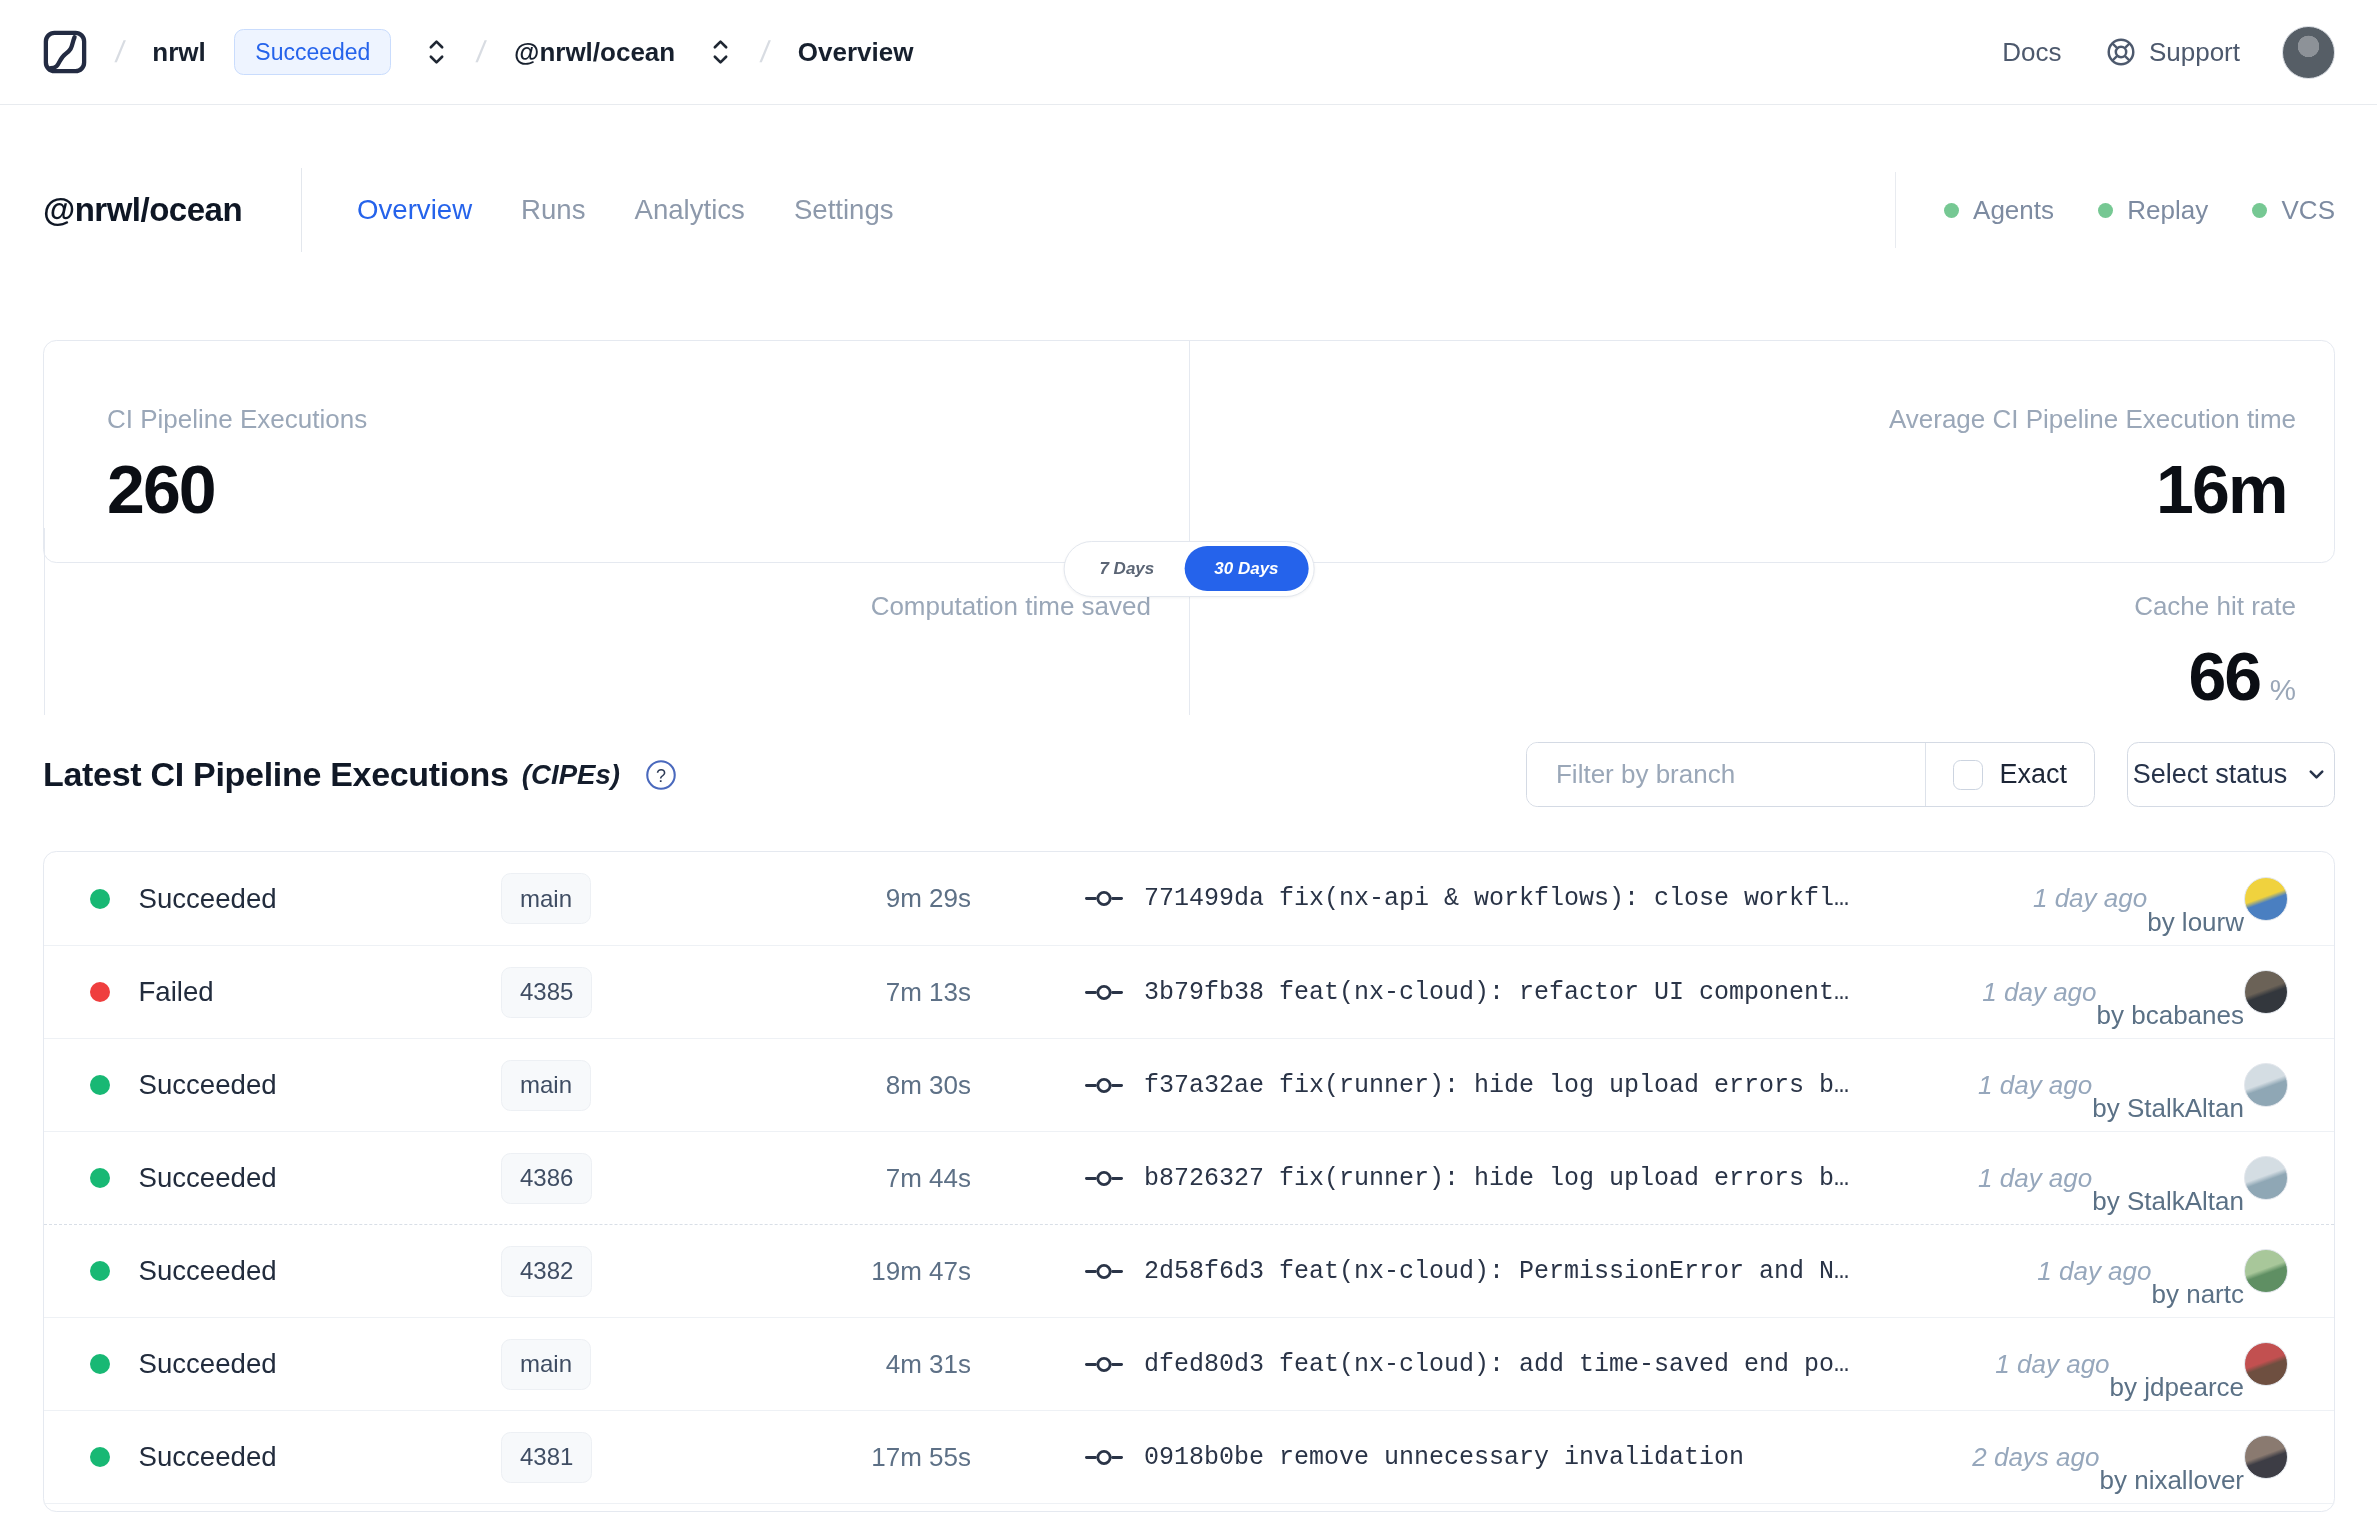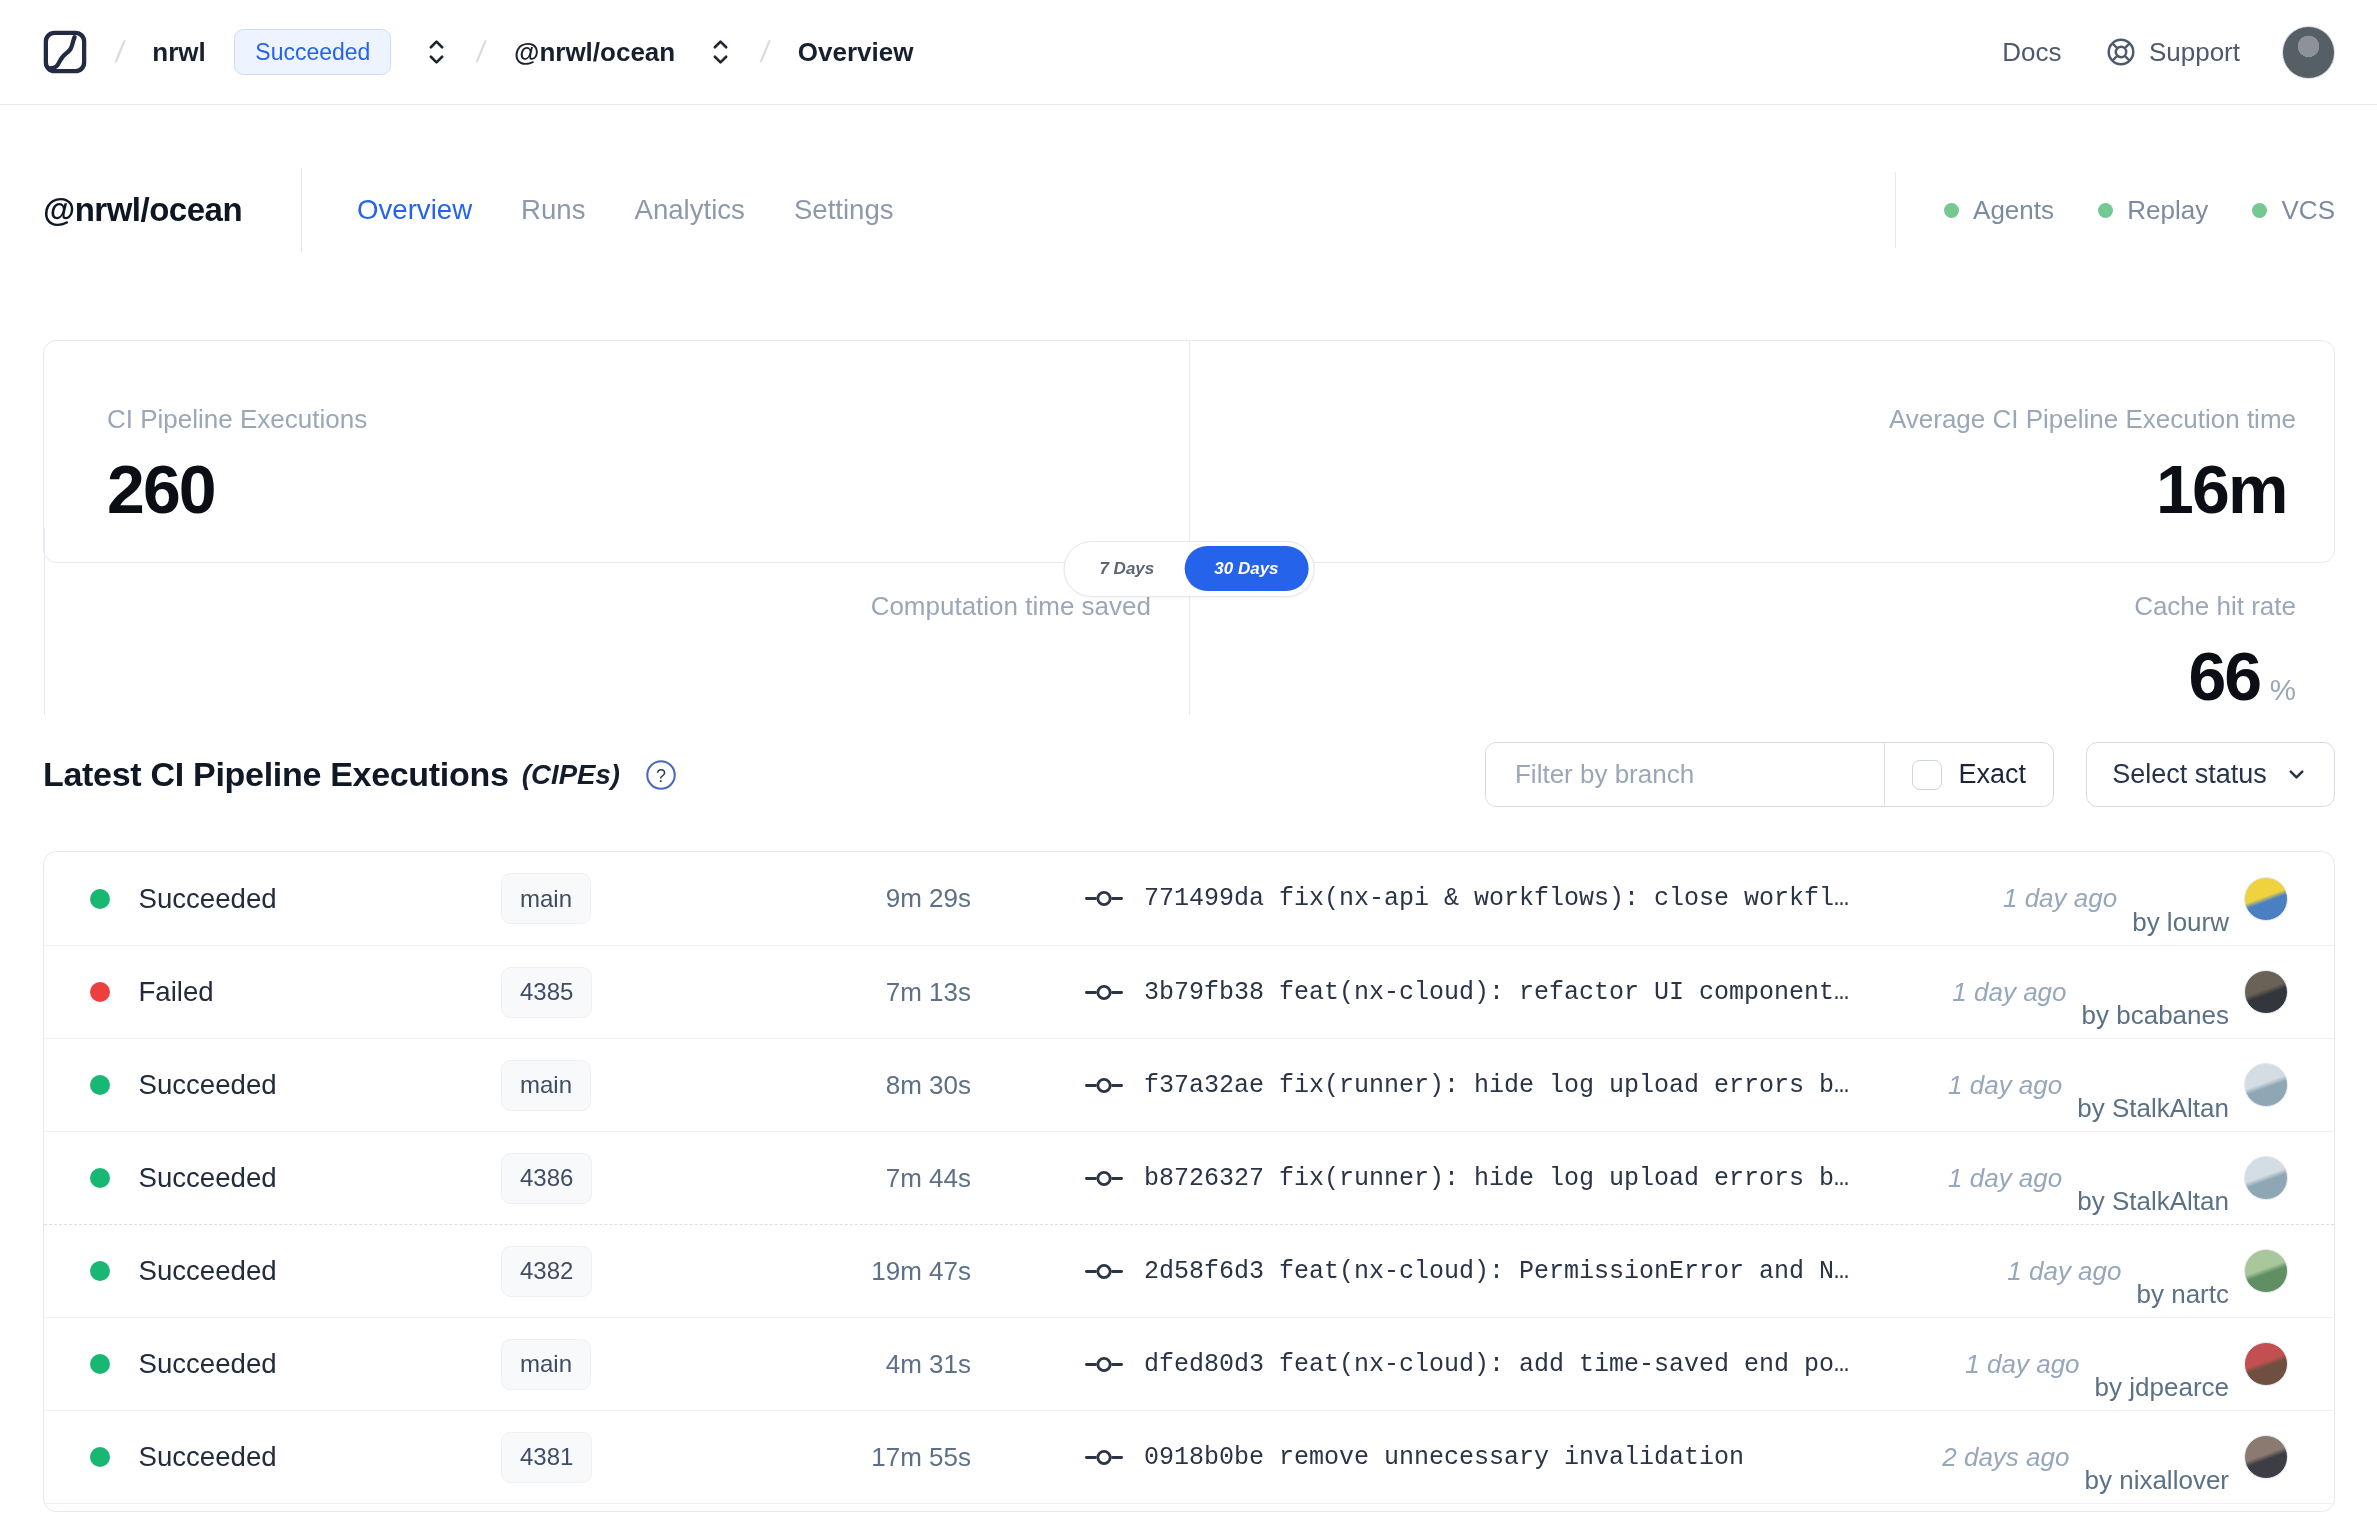--- a/index.html
+++ b/index.html
@@ -58,39 +58,39 @@
   .help-btn { margin-left: 23px; cursor: pointer; display: inline-flex; }
   .filters { margin-left: auto; display: flex; align-items: center; gap: 32px; }
   .input-group { display: flex; align-items: stretch; border: 1px solid #d4dae4; border-radius: 11.4px; height: 65px;
     overflow: hidden; background: #fff; }
   .branch-input { border: none; outline: none; width: 398px; padding: 0 28.5px; font-size: 26px;
     font-family: "Liberation Sans", sans-serif; color: #2a3649; }
   .branch-input::placeholder { color: #9aa7b8; }
   .exact-seg { display: flex; align-items: center; gap: 16px; padding: 0 27px; border-left: 1px solid #dde2ea; cursor: pointer; }
   .checkbox { width: 30px; height: 30px; border: 1px solid #ccd4e0; border-radius: 7.6px; background: #fff; }
   .exact-label { font-size: 27px; color: #1c2536; }
-  .status-select { display: flex; align-items: center; justify-content: center; gap: 17px; width: 249px; height: 65px;
+  .status-select { display: flex; align-items: center; justify-content: center; gap: 17px; width: 208px; height: 65px;
     border: 1px solid #d4dae4; border-radius: 11.4px; background: #fff; font-size: 27px; color: #27334a; font-weight: 500; cursor: pointer; }
 
   
   .table-card { margin: 44px 43px 0 43px; border: 1px solid #e5e9f0; border-radius: 13.3px; background: #fff; overflow: hidden; }
   .row { display: flex; align-items: center; height: 93px; padding: 0 46px; }
   .row + .row { border-top: 1px solid #eef1f5; }
   .row.dashed-top { border-top: 1px dashed #d9dfe7; }
   .cell-status { width: 411px; display: flex; align-items: center; gap: 28.5px; }
   .status-dot { width: 20px; height: 20px; border-radius: 50%; background: #18b874; flex: none; }
   .status-dot.failed { background: #ef3e3e; }
   .status-text { font-size: 27.6px; color: #222c3d; font-weight: 500; }
   .cell-branch { width: 304px; }
   .branch-badge { display: inline-block; background: #f7f9fb; border: 1px solid #edf0f4; border-radius: 9.5px;
     padding: 10.5px 18px; font-size: 24px; color: #3f4d63; min-width: 70px; text-align: center; }
   .cell-duration { width: 166px; text-align: right; font-size: 26px; color: #5d7086; }
   .cell-commit { display: flex; align-items: center; gap: 21px; margin-left: 114px; flex: 1; min-width: 0; cursor: pointer; }
   .commit-text { font-family: "Liberation Mono", "DejaVu Sans Mono", monospace; font-size: 25px; color: #2a3447; white-space: nowrap; }
-  .cell-meta { margin-left: auto; display: flex; align-items: center; gap: 15px; }
+  .cell-meta { margin-left: auto; display: flex; align-items: center; }
   .time-ago { font-size: 26px; font-style: italic; color: #96a7bc; }
   .author { font-size: 26px; color: #5b7186; margin-top: 47px; }
   .row-avatar { width: 44px; height: 44px; border-radius: 50%; flex: none; border: 1px solid #e2e6ec; }
 
   svg { display: block; }
 </style>
 </head>
 <body>
 
 <div class="topnav">

